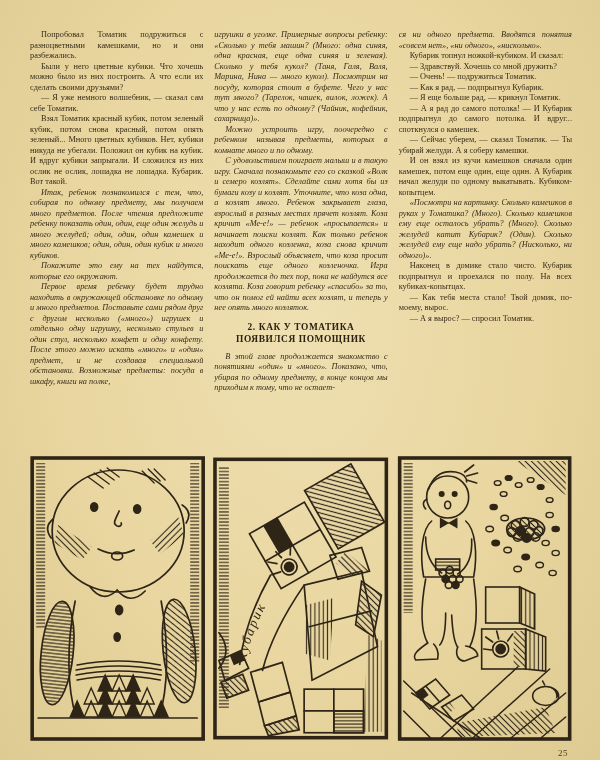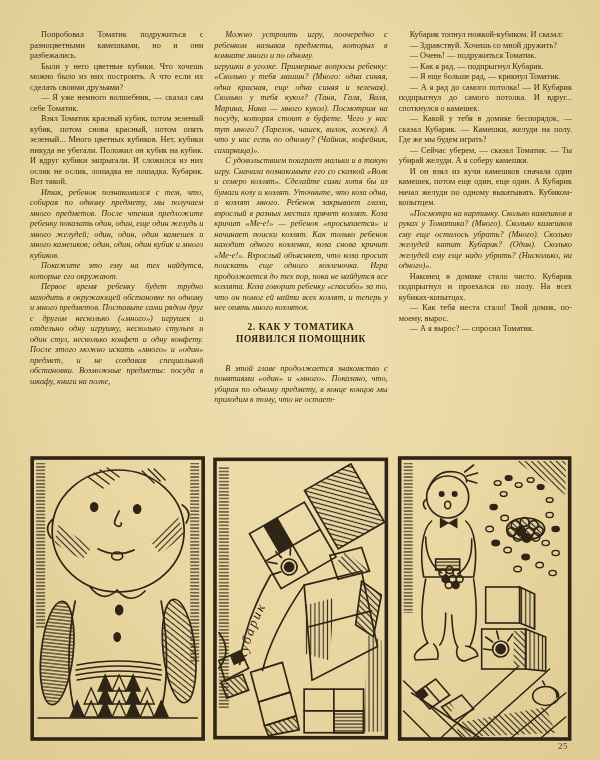--- a/index.html
+++ b/index.html
@@ -10,28 +10,28 @@
   }
   .page{position:relative;width:600px;height:760px;box-sizing:border-box;padding:30px 28px 0 30px;}
   .columns{display:flex;gap:11px;height:424px;}
   .col{width:175px;overflow:hidden;font-size:8.3px;line-height:10.5px;text-align:justify;}
   .col p{margin:0;text-indent:11px;}
   .col p.cont{text-indent:0;}
   .italic{font-style:italic;}
   .heading{
     text-align:center;font-weight:bold;font-style:normal;text-indent:0;
     font-size:9.4px;line-height:12.5px;letter-spacing:0.6px;
-    margin:7px 2px 18px;color:#2c2110;
+    margin:7px 2px 6px;color:#2c2110;
   }
   .heading span{display:block;text-indent:0;}
   .panels{display:flex;gap:8px;height:288px;margin-top:1px;}
   .panel{flex:1;}
   .panel svg{display:block;width:100%;height:100%;}
   .page-number{
-    position:absolute;right:32px;bottom:9px;
+    position:absolute;right:32px;bottom:2px;
     font-size:9px;letter-spacing:0.5px;color:#4c3d22;
   }
   svg *{vector-effect:none;}
 </style>
 </head>
 <body>
 
 <div class="page">
 
   <div class="columns">
@@ -40,38 +40,38 @@
       <p>Попробовал Томатик подружиться с разноцветными камешками, но и они разбежались.</p>
       <p>Были у него цветные кубики. Что хочешь можно было из них построить. А что если их сделать своими друзьями?</p>
       <p>— Я уже немного волшебник, — сказал сам себе Томатик.</p>
       <p>Взял Томатик красный кубик, потом зеленый кубик, потом снова красный, потом опять зеленый... Много цветных кубиков. Нет, кубики никуда не убегали. Положил он кубик на кубик. И вдруг кубики запрыгали. И сложился из них ослик не ослик, лошадка не лошадка. Кубарик. Вот такой.</p>
       <p class="italic">Итак, ребенок познакомился с тем, что, собирая по одному предмету, мы получаем много предметов. После чтения предложите ребенку показать один, один, еще один желудь и много желудей; один, один, один камешек и много камешков; один, один, один кубик и много кубиков.</p>
       <p class="italic">Покажите это ему на тех найдутся, которые его окружают.</p>
       <p class="italic">Первое время ребенку будет трудно находить в окружающей обстановке по одному и много предметов. Поставьте сами рядом друг с другом несколько («много») игрушек и отдельно одну игрушку, несколько стульев и один стул, несколько конфет и одну конфету. После этого можно искать «много» и «один» предмет, и не создавая специальной обстановки. Возможные предметы: посуда в шкафу, книги на полке,</p>
     </div>
 
     <div class="col">
+      <p class="italic cont">игрушки в уголке. Примерные вопросы ребенку: «Сколько у тебя машин? (Много: одна синяя, одна красная, еще одна синяя и зеленая). Сколько у тебя кукол? (Таня, Галя, Валя, Марина, Нина — много кукол). Посмотрим на посуду, которая стоит в буфете. Чего у нас тут много? (Тарелок, чашек, вилок, ложек). А что у нас есть по одному? (Чайник, кофейник, сахарница)».</p>
       <p class="italic">Можно устроить игру, поочередно с ребенком называя предметы, которых в комнате много и по одному.</p>
-      <p class="italic cont">игрушки в уголке. Примерные вопросы ребенку: «Сколько у тебя машин? (Много: одна синяя, одна красная, еще одна синяя и зеленая). Сколько у тебя кукол? (Таня, Галя, Валя, Марина, Нина — много кукол). Посмотрим на посуду, которая стоит в буфете. Чего у нас тут много? (Тарелок, чашек, вилок, ложек). А что у нас есть по одному? (Чайник, кофейник, сахарница)».</p>
       <p class="italic">С удовольствием поиграет малыш и в такую игру. Сначала познакомьте его со сказкой «Волк и семеро козлят». Сделайте сами хотя бы из бумаги козу и козлят. Уточните, что коза одна, а козлят много. Ребенок закрывает глаза, взрослый в разных местах прячет козлят. Коза кричит «Ме-е!» — ребенок «просыпается» и начинает поиски козлят. Как только ребенок находит одного козленка, коза снова кричит «Ме-е!». Взрослый объясняет, что коза просит поискать еще одного козленочка. Игра продолжается до тех пор, пока не найдутся все козлята. Коза говорит ребенку «спасибо» за то, что он помог ей найти всех козлят, и теперь у нее опять много козляток.</p>
       <div class="heading">
         <span>2. КАК У ТОМАТИКА</span>
         <span>ПОЯВИЛСЯ ПОМОЩНИК</span>
       </div>
       <p class="italic">В этой главе продолжается знакомство с понятиями «один» и «много». Показано, что, убирая по одному предмету, в конце концов мы приходим к тому, что не остает-</p>
     </div>
 
     <div class="col">
+      <p class="italic cont">ся ни одного предмета. Вводятся понятия «совсем нет», «ни одного», «нисколько».</p>
       <p>Кубарик топнул ножкой-кубиком. И сказал:</p>
       <p>— Здравствуй. Хочешь со мной дружить?</p>
       <p>— Очень! — подружиться Томатик.</p>
       <p>— Как я рад, — подпрыгнул Кубарик.</p>
       <p>— Я еще больше рад, — крикнул Томатик.</p>
       <p>— А я рад до самого потолка! — И Кубарик подпрыгнул до самого потолка. И вдруг... споткнулся о камешек.</p>
-      <p>— Какой у тебя в домике беспорядок, — сказал Кубарик. — Камешки, желуди на полу. Где же мы будем играть?</p>
       <p>— Сейчас уберем, — сказал Томатик. — Ты убирай желуди. А я соберу камешки.</p>
       <p>И он взял из кучи камешков сначала один камешек, потом еще один, еще один. А Кубарик начал желуди по одному выкатывать. Кубиком-копытцем.</p>
       <p class="italic">«Посмотри на картинку. Сколько камешков в руках у Томатика? (Много). Сколько камешков ему еще осталось убрать? (Много). Сколько желудей катит Кубарик? (Один). Сколько желудей ему еще надо убрать? (Нисколько, ни одного)».</p>
       <p>Наконец в домике стало чисто. Кубарик подпрыгнул и проехался по полу. На всех кубиках-копытцах.</p>
       <p>— Как тебя места стало! Твой домик, по-моему, вырос.</p>
       <p>— А я вырос? — спросил Томатик.</p>
     </div>
   </div>
 
   <div class="panels">

